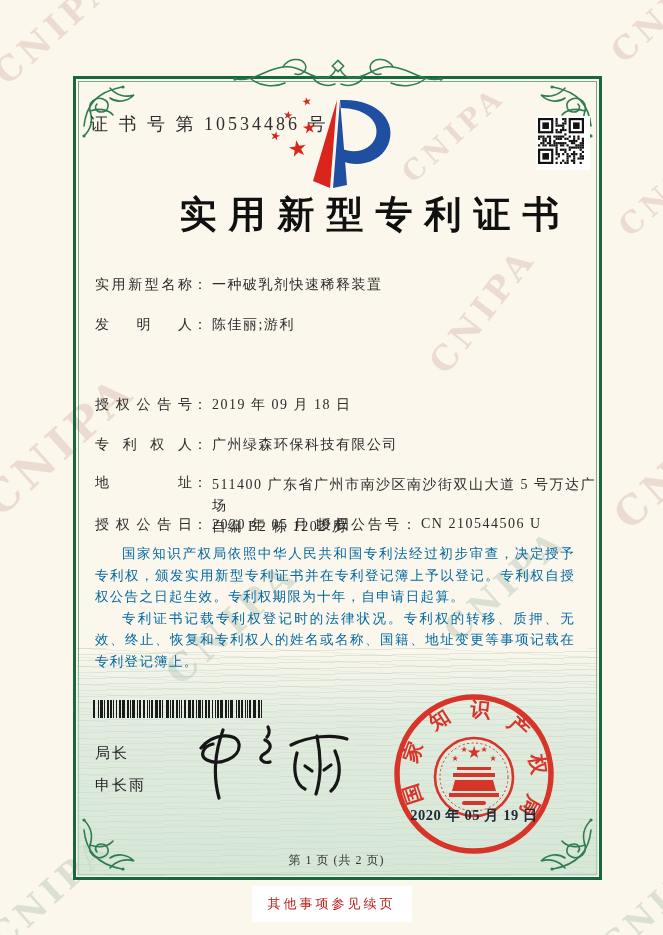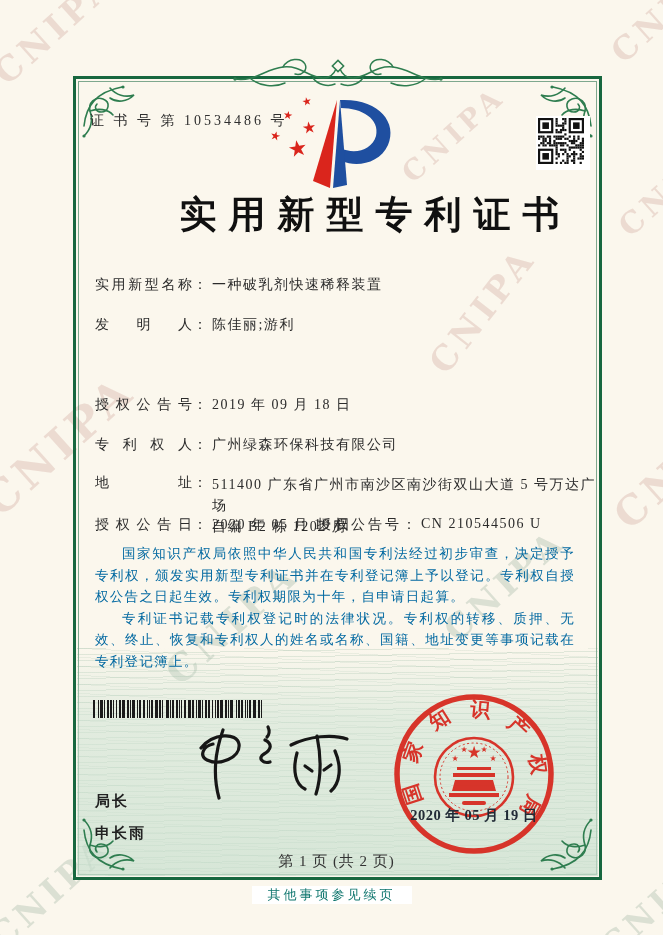--- a/index.html
+++ b/index.html
@@ -17,21 +17,21 @@
          border:3px solid #17673f;box-sizing:border-box;}
   .frame-inner{position:absolute;inset:2px;border:1px solid rgba(23,103,63,.55);}
 
   
   .guilloche{position:absolute;left:77px;top:648px;width:521px;height:228px;
     background:
       linear-gradient(180deg,rgba(210,230,216,0) 0,rgba(206,227,212,.55) 70px,rgba(199,223,206,.7) 100%),
       repeating-linear-gradient(179deg,rgba(116,163,134,.20) 0 1px,rgba(255,255,255,0) 1px 6px),
       repeating-linear-gradient(183deg,rgba(116,163,134,.12) 0 1px,rgba(255,255,255,0) 1px 9px);}
 
-  .certno{position:absolute;left:90px;top:112px;font-size:14px;letter-spacing:3px;color:#2f2f2f;}
+  .certno{position:absolute;left:90px;top:112px;font-size:18px;letter-spacing:3px;color:#2f2f2f;}
 
   .logo{position:absolute;left:250px;top:92px;width:160px;height:100px;}
   .logo-star{position:absolute;color:#da251c;line-height:1;}
   .logo-star::before{content:"★";}
 
   .qr{position:absolute;left:536px;top:116px;width:50px;height:50px;background:#fff;padding:2px;}
 
   .title{position:absolute;left:76px;top:190px;width:521px;text-align:center;
          font-size:37px;font-weight:bold;color:#101010;letter-spacing:12px;text-indent:12px;padding-left:33px;}
 
@@ -43,31 +43,31 @@
   .g2{position:absolute;left:222px;top:0;}
   .g2 .flabel{width:auto;letter-spacing:3px;}
 
   .paras{position:absolute;left:95px;top:543px;width:480px;font-size:13.5px;line-height:21.6px;
          color:#0369a1;letter-spacing:1.3px;text-align:justify;}
   .paras p{margin:0;text-indent:2em;}
 
   .barcode{position:absolute;left:93px;top:700px;width:173px;height:18px;}
 
   .director{position:absolute;left:95px;font-family:"DejaVu Sans","Liberation Sans",sans-serif;
-            font-weight:bold;font-size:15px;color:#222;letter-spacing:2px;margin-top:48px;}
+            font-weight:normal;font-size:15px;color:#222;letter-spacing:2px;}
   .signature{position:absolute;left:185px;top:718px;width:170px;height:92px;}
 
   .seal{position:absolute;left:391px;top:691px;width:166px;height:166px;}
   .seal-date{position:absolute;left:398px;top:806px;width:152px;text-align:center;
              font-size:14.5px;font-weight:bold;color:#222b37;letter-spacing:.5px;}
 
   .pageno{position:absolute;left:76px;top:852px;width:521px;text-align:center;
-          font-size:15px;color:#333;letter-spacing:1px;}
+          font-size:12px;color:#333;letter-spacing:1px;}
   .note{position:absolute;left:50%;top:886px;transform:translateX(-50%);
-        background:#ffffff;padding:0 16px;font-size:13px;color:#0f766e;letter-spacing:3px;white-space:nowrap;}
+        background:#ffffff;padding:9px 16px;font-size:13px;color:#b91c1c;letter-spacing:3px;white-space:nowrap;}
 
   .ornament{position:absolute;pointer-events:none;}
   svg{display:block;}
 </style>
 </head>
 <body>
 
 <div class="page">
 
   <span class="wm" style="left:-20px;top:8px;font-size:34px;">CNIPA</span>

